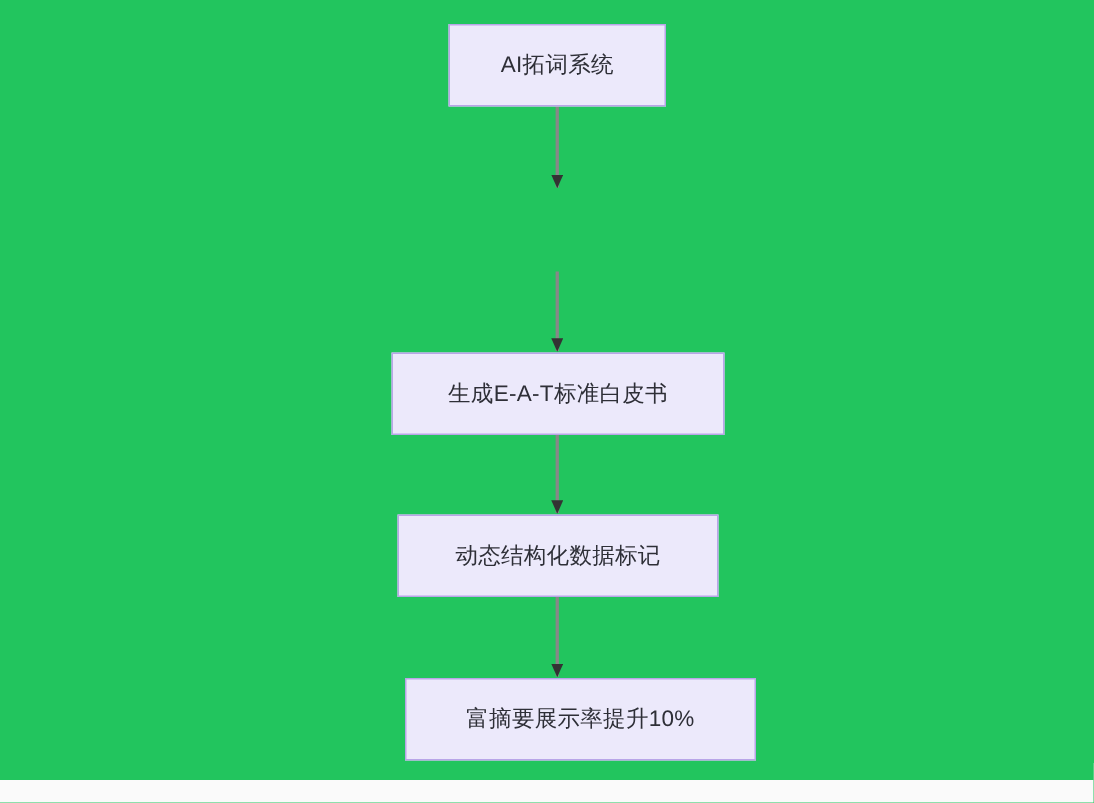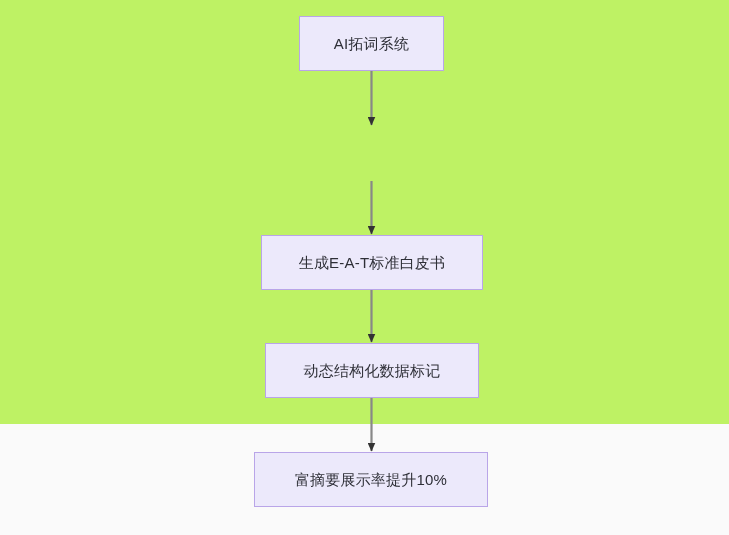--- a/index.html
+++ b/index.html
@@ -9,22 +9,22 @@
   body {
     width: 729px;
     height: 535px;
     background: #fafafa;
     font-family: "Liberation Sans", "DejaVu Sans", sans-serif;
     overflow: hidden;
   }
   #flowchart-canvas {
     position: relative;
     width: 729px;
-    height: 424px;
-    background: #bef264;
+    height: 520px;
+    background: #22c55e;
   }
   #edges-layer {
     position: absolute;
     left: 0;
     top: 0;
     width: 729px;
     height: 535px;
     pointer-events: none;
   }
   .node {
@@ -77,17 +77,17 @@
 
 
   <div class="node" style="left:261px; top:235px; width:222px; height:55px;">
     <span class="node-label">生成E-A-T标准白皮书</span>
   </div>
 
   <div class="node" style="left:265px; top:343px; width:214px; height:55px;">
     <span class="node-label">动态结构化数据标记</span>
   </div>
 
-  <div class="node" style="left:254px; top:452px; width:234px; height:55px;align-items:center;">
+  <div class="node" style="left:270px; top:452px; width:234px; height:55px;align-items:center;">
     <span class="node-label">富摘要展示率提升10%</span>
   </div>
 
 </div>
 
 </body></html>

